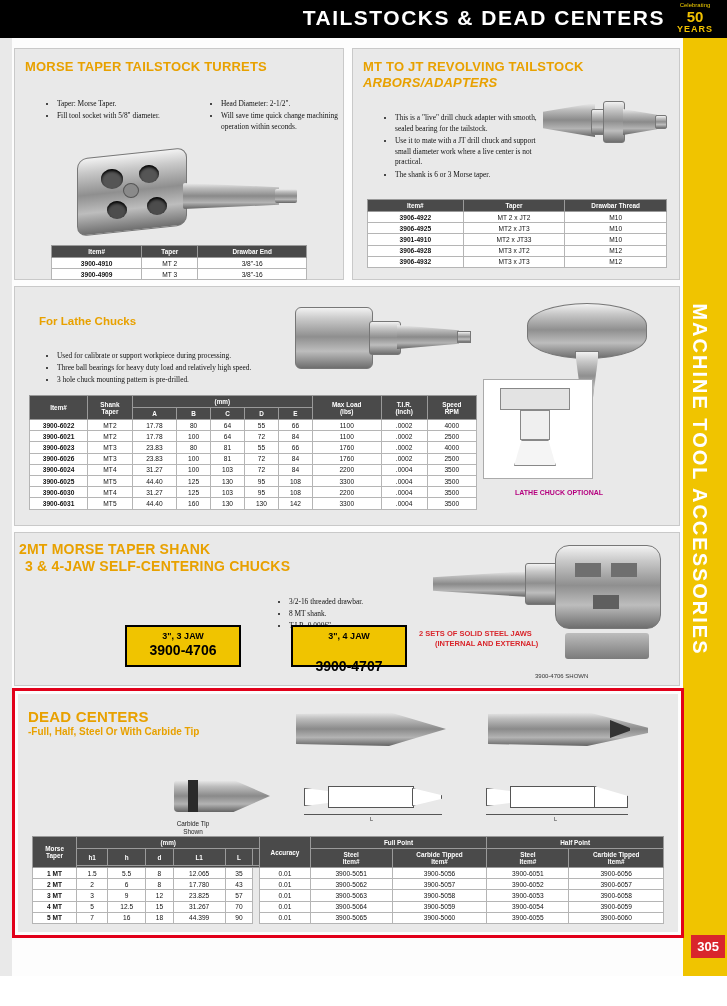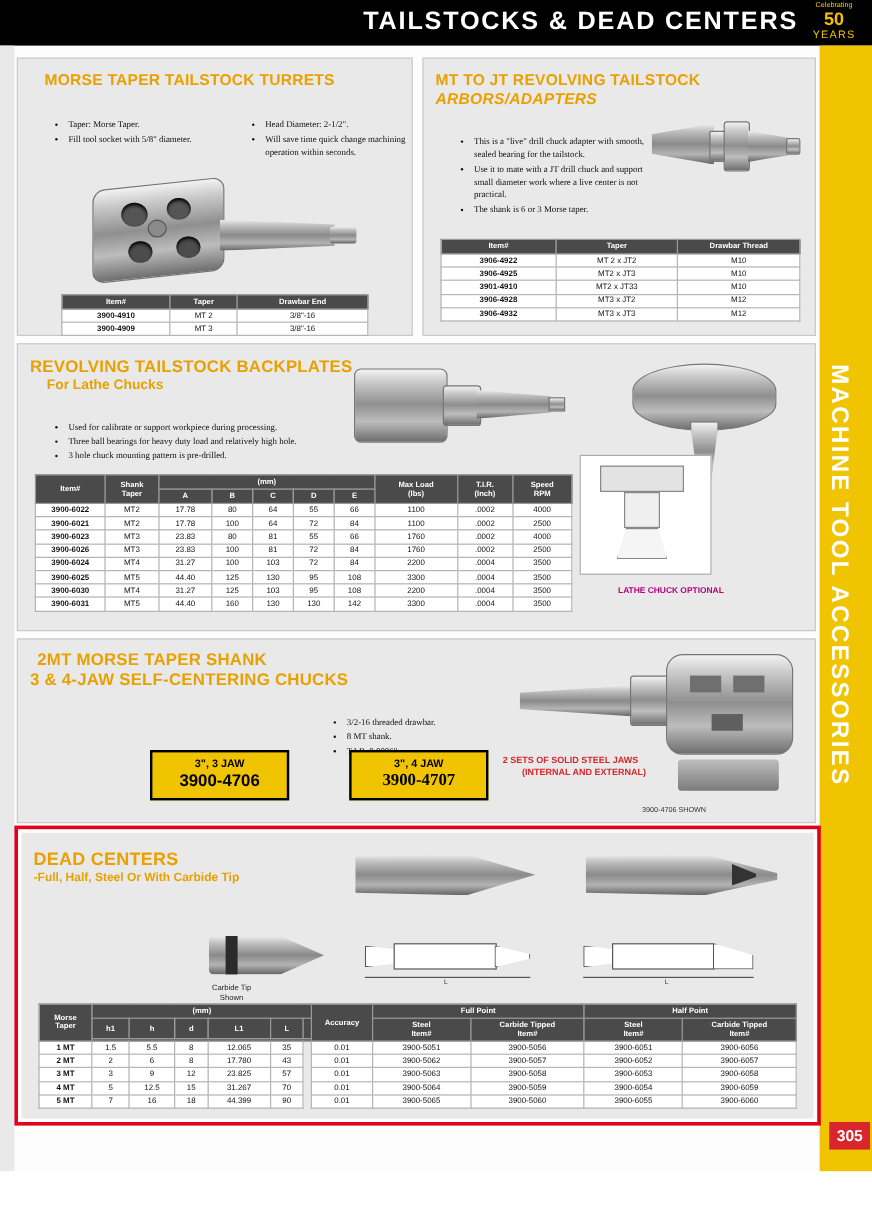--- a/index.html
+++ b/index.html
@@ -25,21 +25,21 @@
     position: absolute; right: 62px; top: 6px;
     color: #fff; font-size: 21px; font-weight: bold; letter-spacing: 1.5px;
     font-family: "Liberation Sans", sans-serif;
     white-space: nowrap;
   }
   .celebrating {
     position: absolute; right: 4px; top: 2px; width: 56px; height: 34px;
     color:#f5d000; font-size:6px; text-align:center; line-height:1.1;
   }
   .celebrating .big { font-size: 15px; font-weight: bold; color:#f2c200; display:block; }
-  .celebrating .yr { font-size: 9px; font-weight: normal; color:#f2c200; display:block; letter-spacing:1px;}
+  .celebrating .yr { font-size: 9px; font-weight: bold; color:#f2c200; display:block; letter-spacing:1px;}
 
   
   .leftbar {
     position:absolute; left:0; top:38px; width:12px; height:968px;
     background:#e9e9e9;
   }
   .rightbar {
     position:absolute; right:0; top:38px; width:44px; height:968px;
     background:#f0c400;
   }
@@ -116,21 +116,21 @@
   </div>
 
   <div class="leftbar"></div>
   <div class="rightbar">
     <div class="rightbar-text">MACHINE TOOL ACCESSORIES</div>
   </div>
   <div class="page-num">305</div>
   <div class="footer-strip"></div>
 
   <div class="panel" style="left:14px; top:48px; width:330px; height:232px;">
-    <div class="panel-title" style="position:absolute; left:22px; top:10px;">MORSE TAPER TAILSTOCK TURRETS</div>
+    <div class="panel-title" style="position:absolute; left:10px; top:10px;">MORSE TAPER TAILSTOCK TURRETS</div>
     <ul class="bullets" style="position:absolute; left:14px; top:34px; width:130px;">
       <li>Taper: Morse Taper.</li>
       <li>Fill tool socket with 5/8" diameter.</li>
     </ul>
     <ul class="bullets" style="position:absolute; left:178px; top:34px; width:142px;">
       <li>Head Diameter: 2-1/2".</li>
       <li>Will save time quick change machining operation within seconds.</li>
     </ul>
 
     <div style="position:absolute; left:28px; top:90px; width:290px; height:110px;">
@@ -220,25 +220,24 @@
         <tr>
           <td class="first">3906-4932</td>
           <td>MT3 x JT3</td>
           <td>M12</td>
         </tr>
       </tbody>
     </table>
   </div>
 
   <div class="panel" style="left:14px; top:286px; width:666px; height:240px;">
-    <div class="panel-title" style="position:absolute; left:10px; top:10px; font-size:14px;">REVOLVING TAILSTOCK BACKPLATES</div>
     <div class="panel-subtitle" style="position:absolute; left:24px; top:28px;">For Lathe Chucks</div>
     <ul class="bullets" style="position:absolute; left:14px; top:48px; width:230px;">
       <li>Used for calibrate or support workpiece during processing.</li>
-      <li>Three ball bearings for heavy duty load and relatively high hole.</li>
+      <li>Three ball bearings for heavy duty load and relatively high speed.</li>
       <li>3 hole chuck mounting pattern is pre-drilled.</li>
     </ul>
 
     <div style="position:absolute; left:270px; top:14px; width:200px; height:98px;">
       <div class="shade-body" style="position:absolute; left:10px; top:6px; width:78px; height:62px; border-radius:6px;"></div>
       <div class="shade-body" style="position:absolute; left:84px; top:20px; width:32px; height:34px; border-radius:3px;"></div>
       <div class="taper" style="position:absolute; left:112px; top:24px; width:62px; height:24px;
                   clip-path: polygon(0 0, 100% 22%, 100% 78%, 0 100%);"></div>
       <div class="shade-body" style="position:absolute; left:172px; top:30px; width:14px; height:12px;"></div>
     </div>
@@ -372,35 +371,35 @@
           <td>142</td>
           <td>3300</td>
           <td>.0004</td>
           <td>3500</td>
         </tr>
       </tbody>
     </table>
   </div>
 
   <div class="panel" style="left:14px; top:532px; width:666px; height:154px;">
-    <div class="panel-title" style="position:absolute; left:16px; top:8px; font-size:14px;">2MT MORSE TAPER SHANK</div>
+    <div class="panel-title" style="position:absolute; left:4px; top:8px; font-size:14px;">2MT MORSE TAPER SHANK</div>
     <div class="panel-title" style="position:absolute; left:10px; top:25px; font-size:14px;">3 &amp; 4-JAW SELF-CENTERING CHUCKS</div>
     <ul class="bullets" style="position:absolute; left:246px; top:48px; width:150px;">
       <li>3/2-16 threaded drawbar.</li>
       <li>8 MT shank.</li>
       <li>T.I.R. 0.0006".</li>
     </ul>
 
     <div class="yellow-box" style="position:absolute; left:110px; top:92px; width:116px; height:42px;">
       <div style="font-size:9px; margin-top:4px;">3", 3 JAW</div>
       <div style="font-size:14px; margin-top:1px;">3900-4706</div>
     </div>
     <div class="yellow-box" style="position:absolute; left:276px; top:92px; width:116px; height:42px;">
       <div style="font-size:9px; margin-top:4px;">3", 4 JAW</div>
-      <div style="font-size:14px; margin-top:2px;font-family:Liberation Serif, serif;">3900-4707</div>
+      <div style="font-size:14px; margin-top:17px;">3900-4707</div>
     </div>
 
     <div class="red-text" style="position:absolute; left:404px; top:96px; font-size:7.5px;">2 SETS OF SOLID STEEL JAWS</div>
     <div class="red-text" style="position:absolute; left:420px; top:106px; font-size:7.5px;">(INTERNAL AND EXTERNAL)</div>
     <div style="position:absolute; left:520px; top:140px; font-size:6px; color:#333;">3900-4706 SHOWN</div>
 
     <div style="position:absolute; left:410px; top:4px; width:250px; height:132px;">
       <div class="taper" style="position:absolute; left:8px; top:34px; width:96px; height:26px;
                   clip-path: polygon(0 24%, 100% 0, 100% 100%, 0 76%);"></div>
       <div class="shade-body" style="position:absolute; left:100px; top:26px; width:34px; height:42px; border-radius:3px;"></div>

